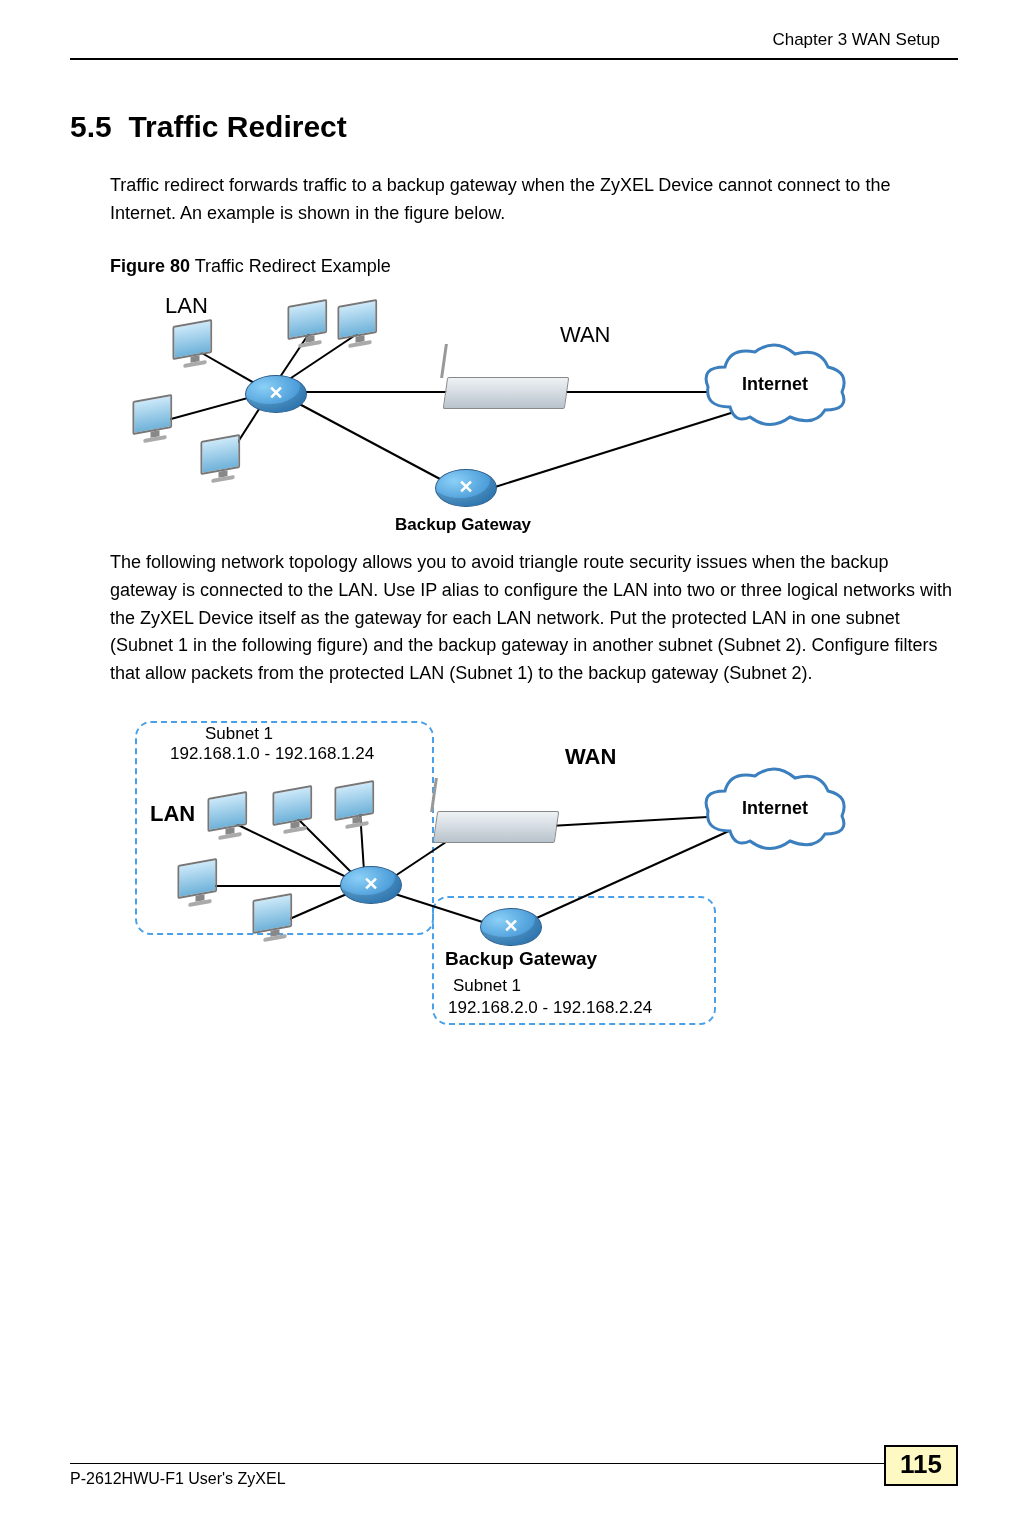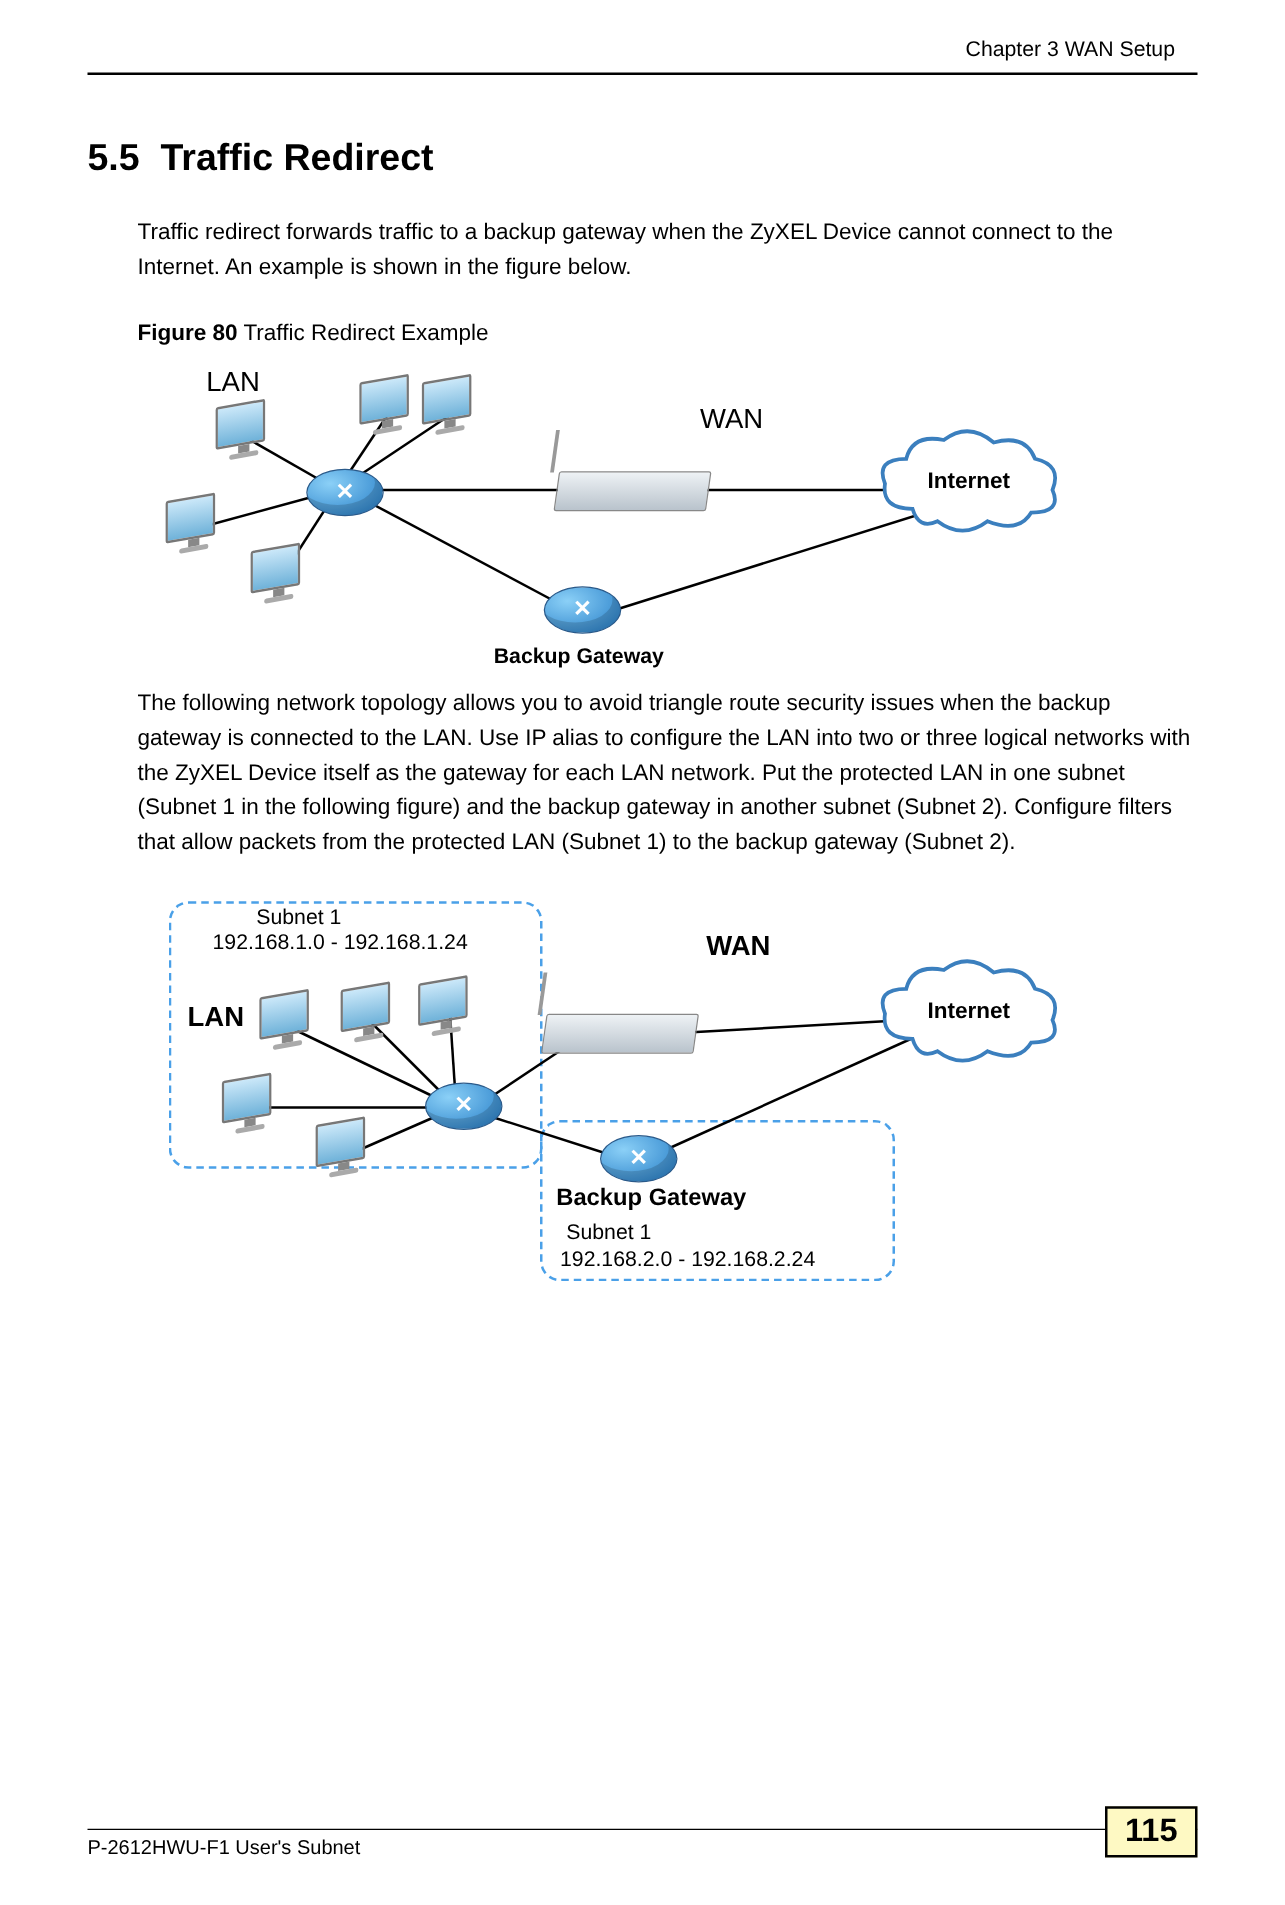--- a/index.html
+++ b/index.html
@@ -283,15 +283,15 @@
       <div class="txt">Internet</div>
     </div>
 
     <div class="label" style="left:335px; top:232px; font-size:19px;">Backup Gateway</div>
     <div class="label small" style="left:343px; top:260px;">Subnet 1</div>
     <div class="label small" style="left:338px; top:282px;">192.168.2.0 - 192.168.2.24</div>
   </div>
 </div>
 
 <div class="footer">
-  <div class="guide">P-2612HWU-F1 User's Subnet</div>
+  <div class="guide">P-2612HWU-F1 User's ZyXEL</div>
   <div class="pagebox">115</div>
 </div>
 
 </body></html>

